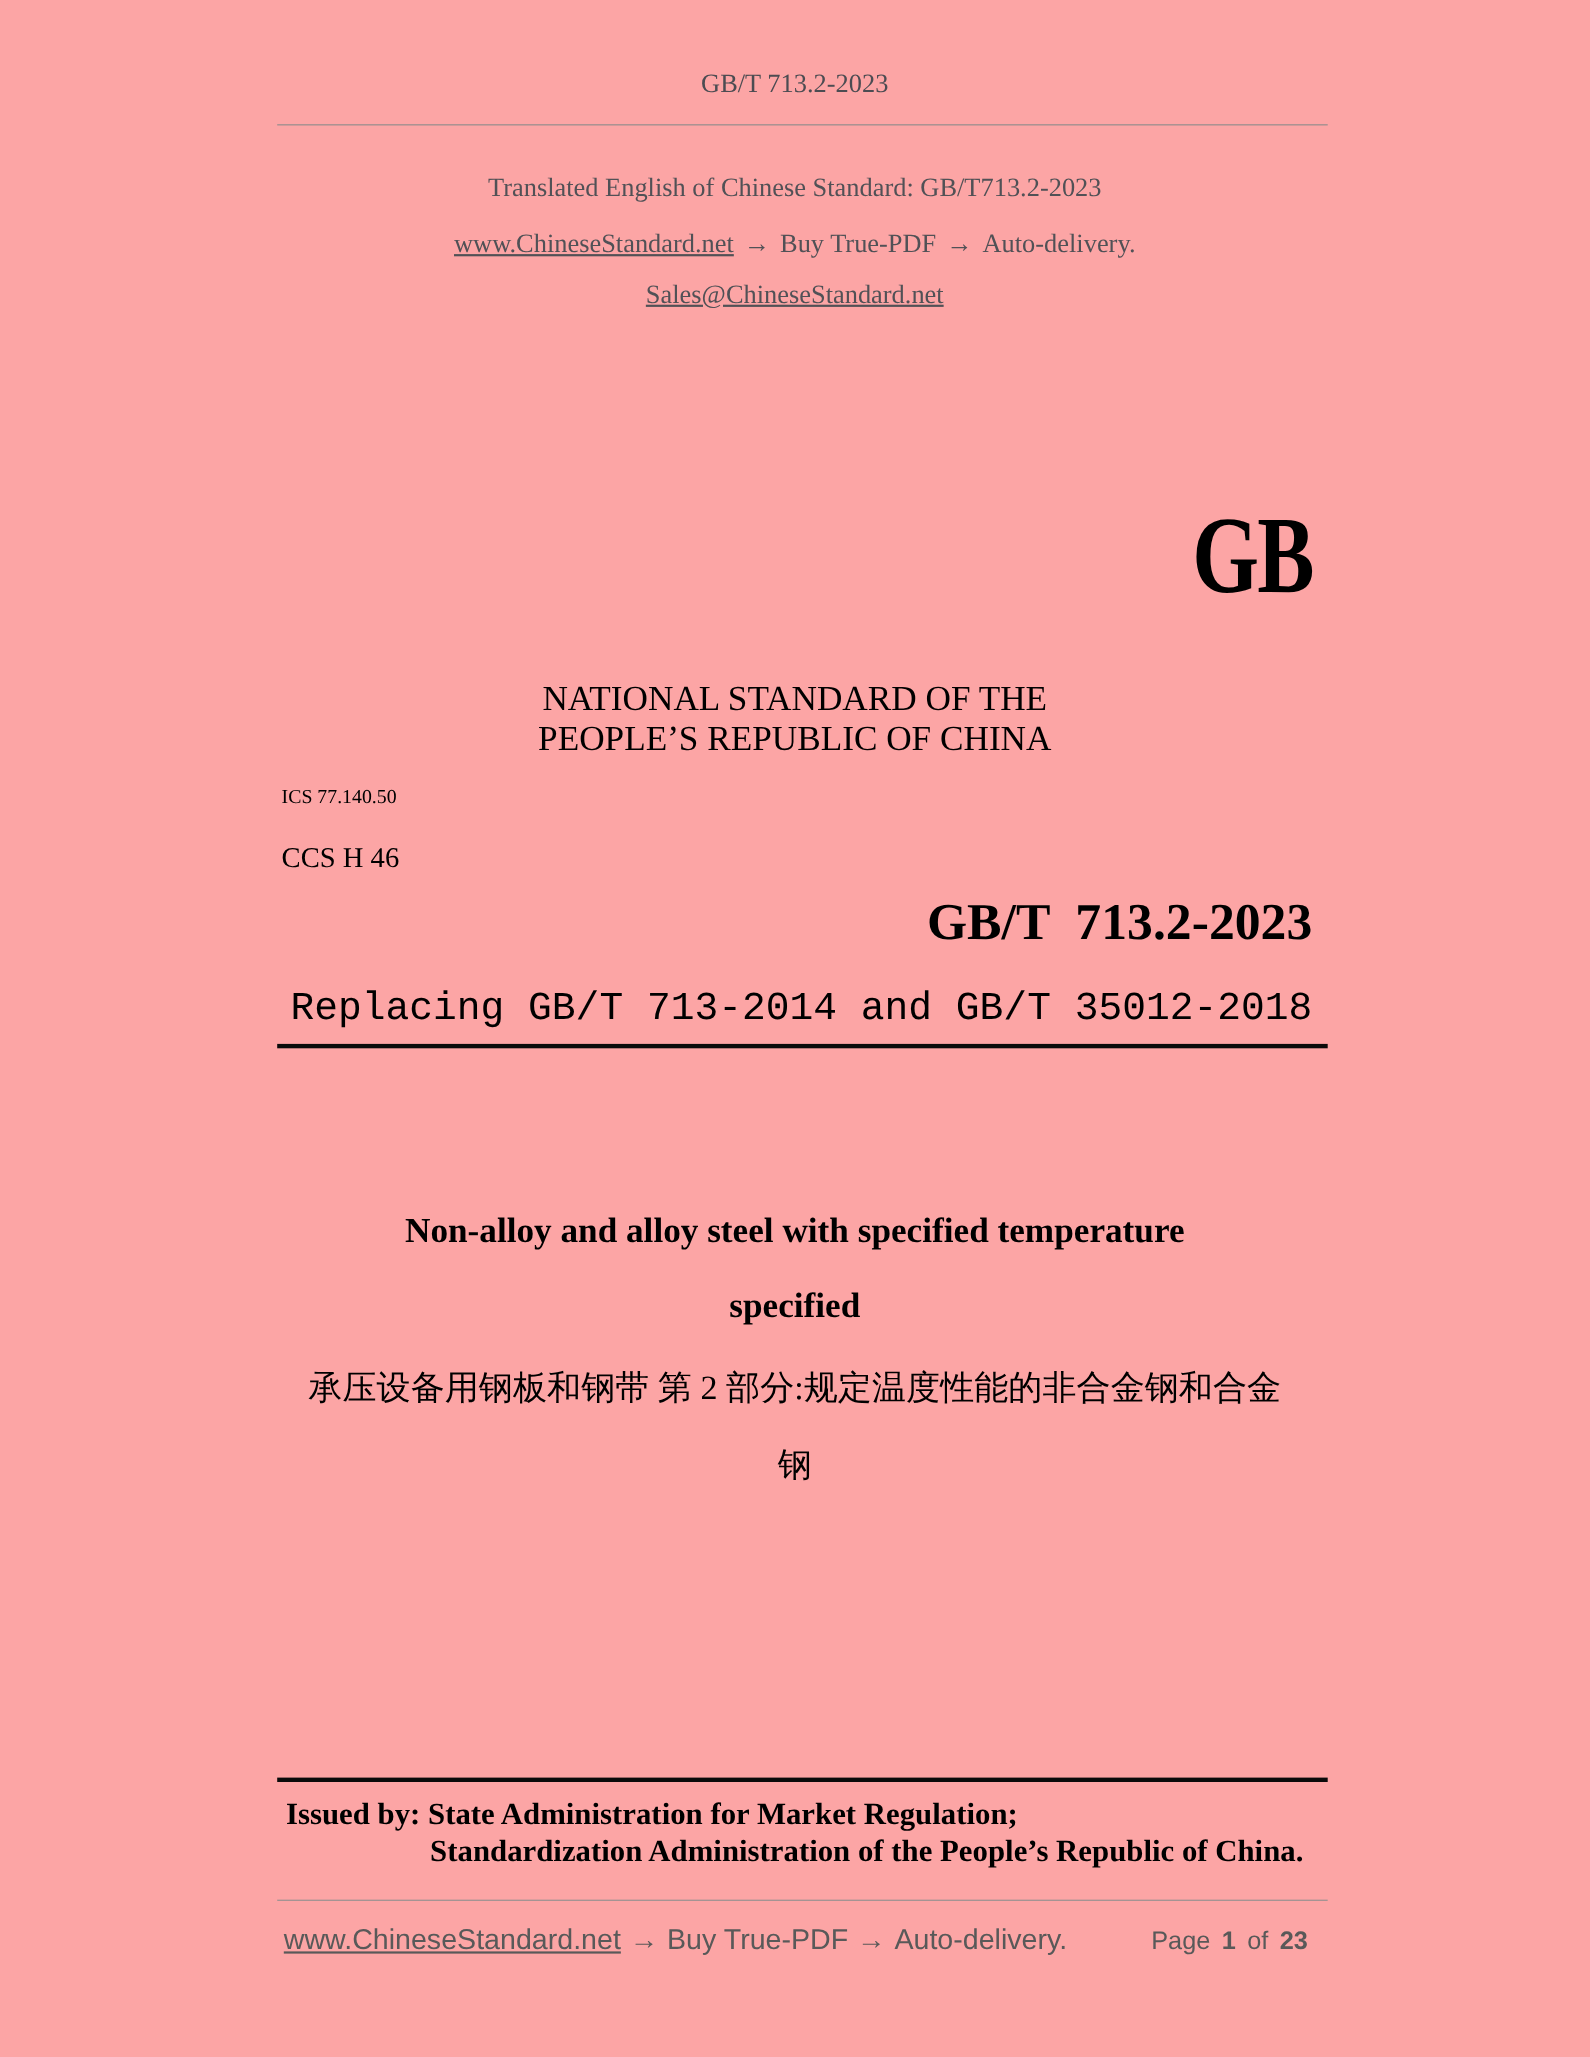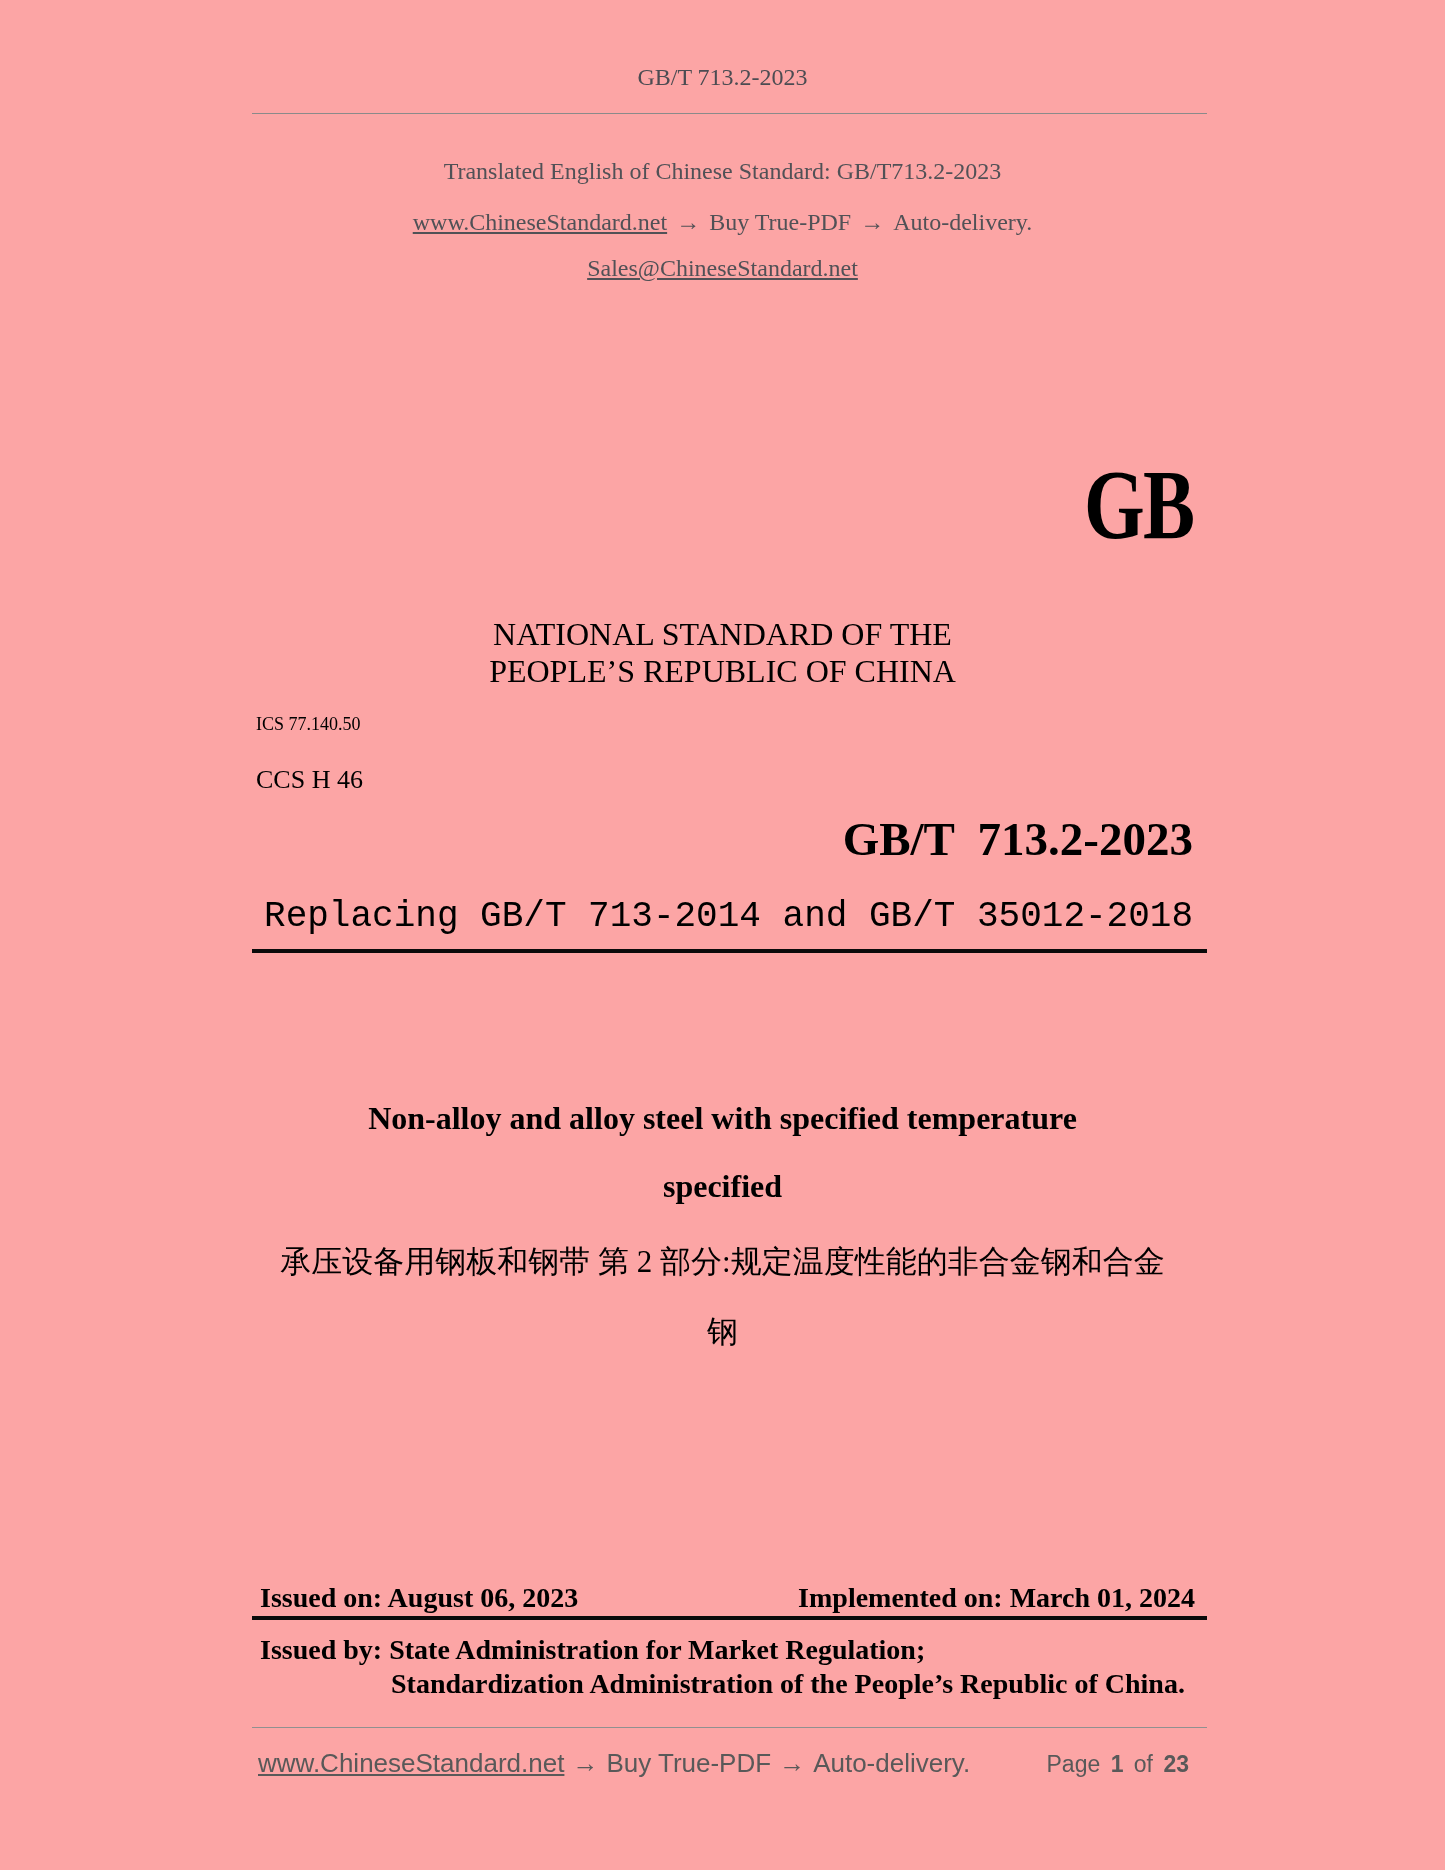--- a/index.html
+++ b/index.html
@@ -124,24 +124,20 @@
   <div class="abs std-number">GB/T  713.2-2023</div>
   <div class="abs replacing-line">Replacing GB/T 713-2014 and GB/T 35012-2018</div>
   <div class="rule rule-thick hr-replacing"></div>
 
   <div class="abs center title-en title-en-2">Non-alloy and alloy steel with specified temperature</div>
   <div class="abs center title-en title-en-3">specified</div>
 
   <div class="abs center title-cn title-cn-1">承压设备用钢板和钢带 第 2 部分:规定温度性能的非合金钢和合金</div>
   <div class="abs center title-cn title-cn-2">钢</div>
 
-  <div class="abs dates-row">
-    <span>Issued on: August 06, 2023</span>
-    <span>Implemented on: March 01, 2024</span>
-  </div>
   <div class="rule rule-thick hr-dates"></div>
 
   <div class="abs issuer-1">Issued by: State Administration for Market Regulation;</div>
   <div class="abs issuer-2">Standardization Administration of the People’s Republic of China.</div>
 
   <div class="rule rule-footer hr-footer"></div>
   <div class="abs footer-row">
     <span>
       <span class="link">www.ChineseStandard.net</span><span class="footer-arrow">→</span><span>Buy True-PDF</span><span class="footer-arrow">→</span><span>Auto-delivery.</span>
     </span>

